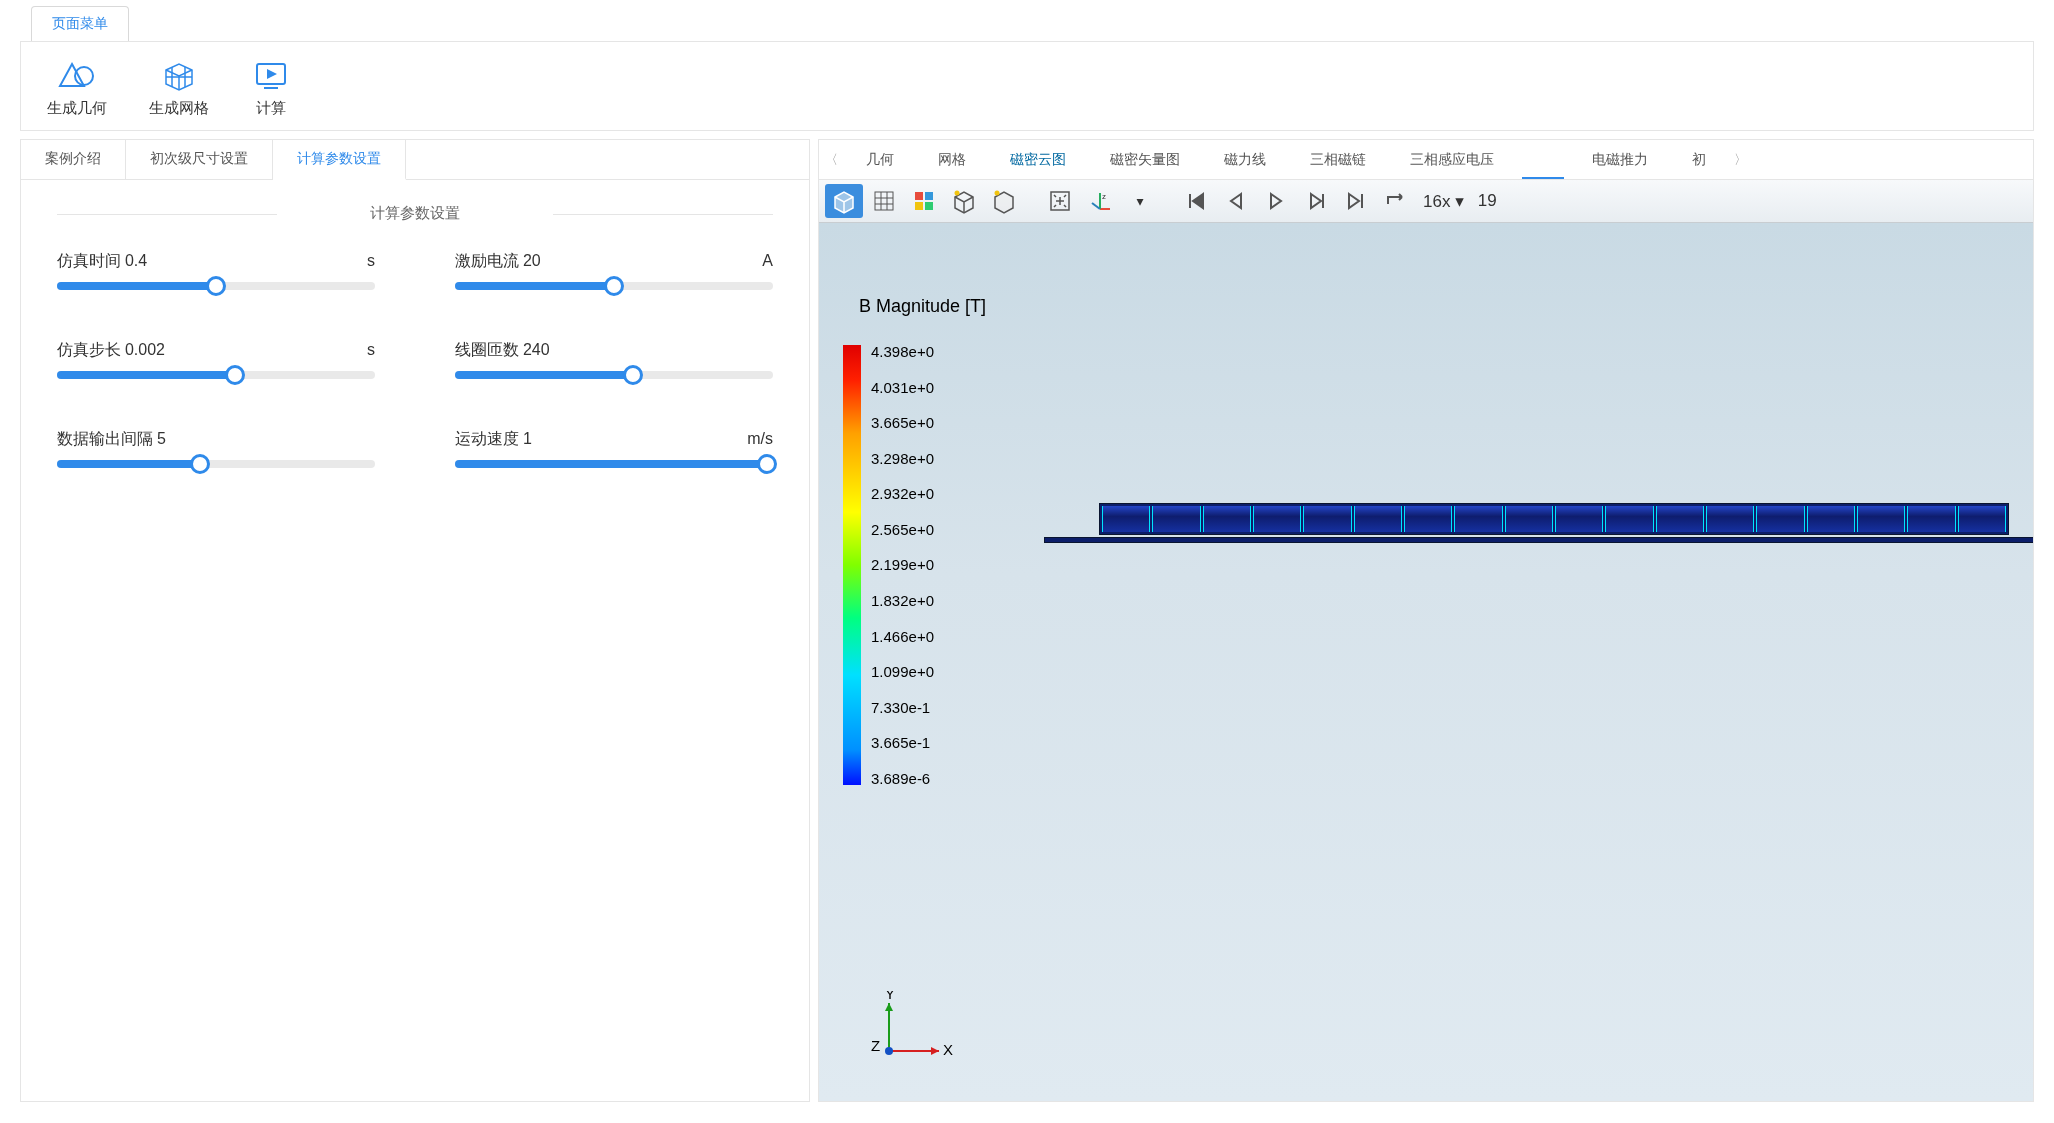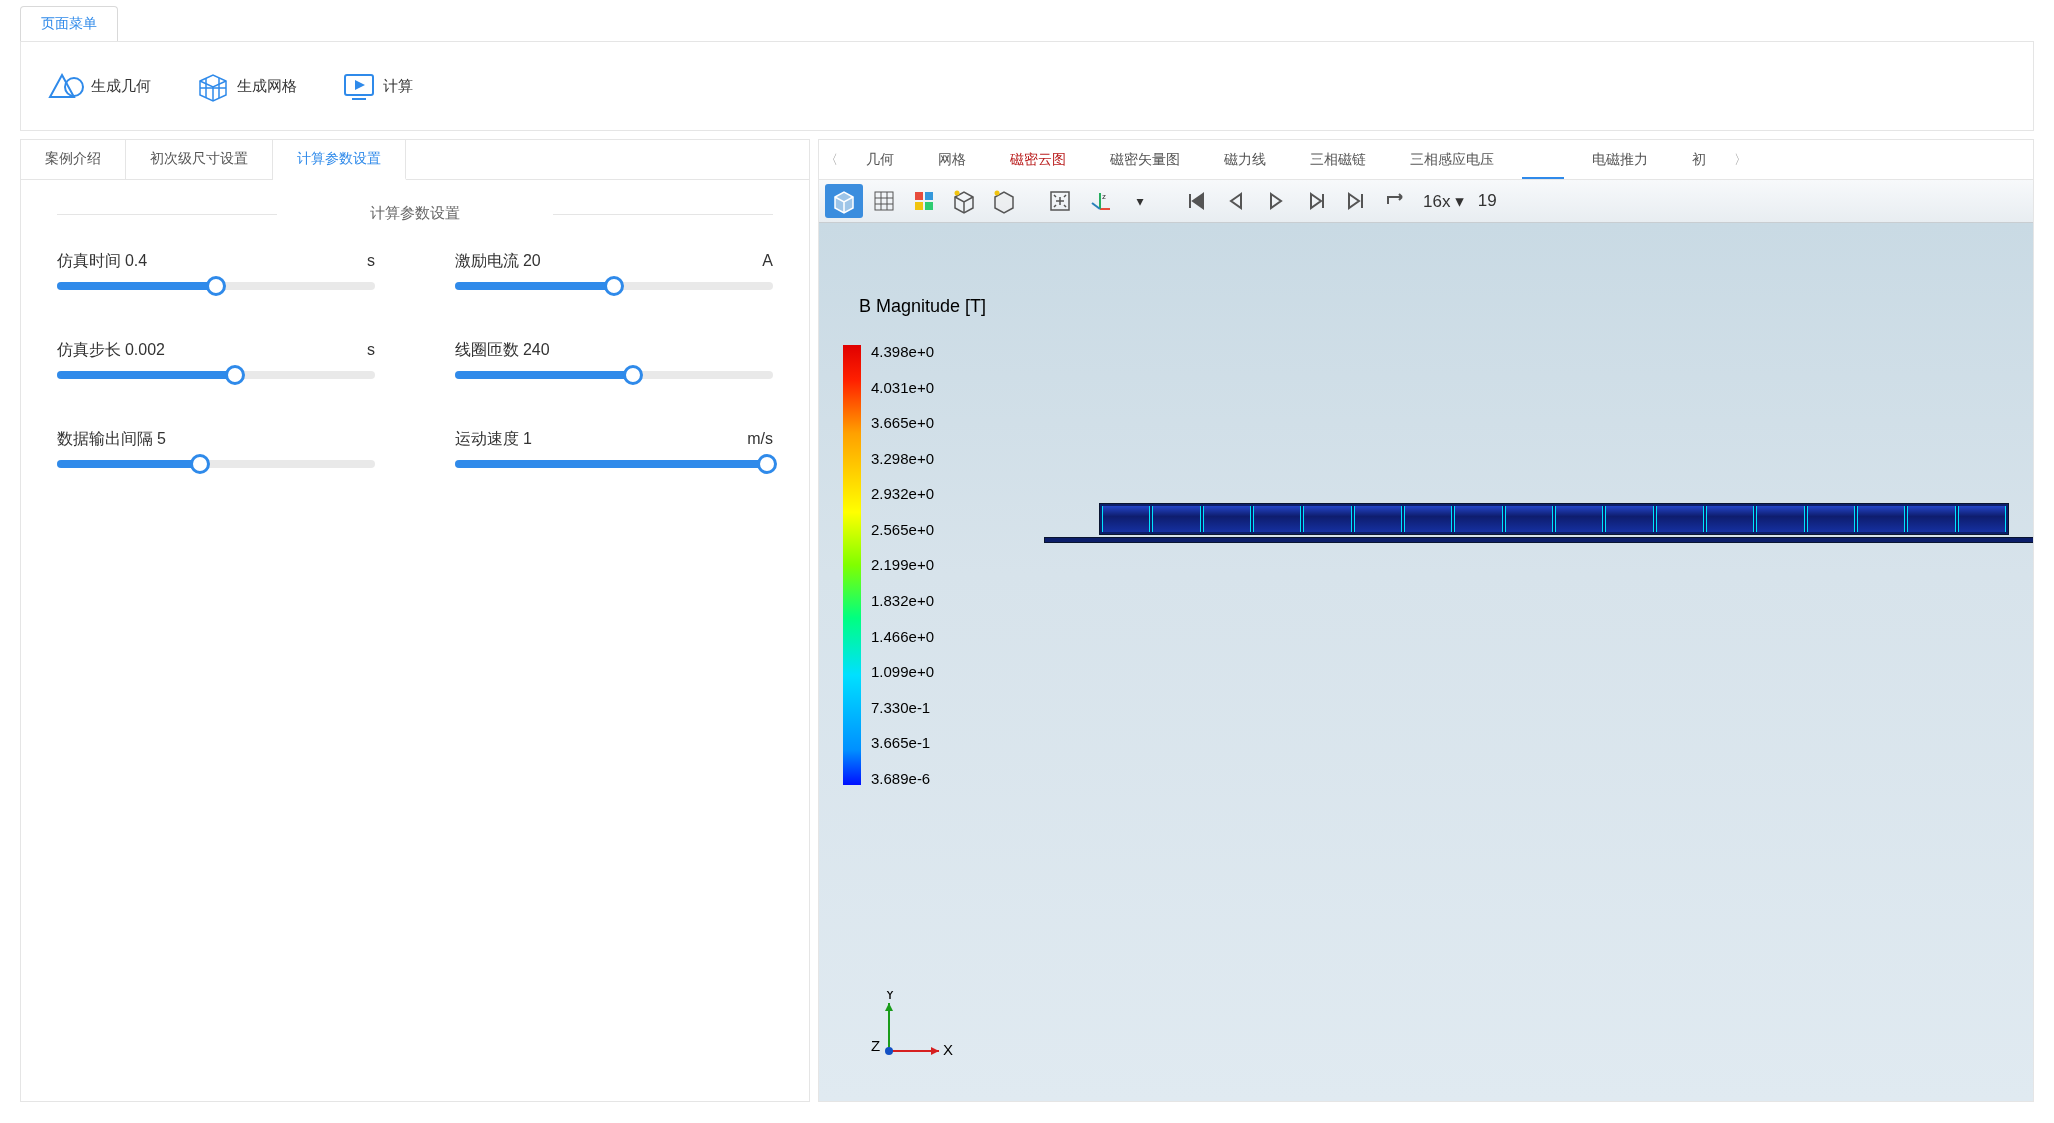--- a/index.html
+++ b/index.html
@@ -1,22 +1,22 @@
 <!DOCTYPE html>
 <html><head>
 <meta charset="utf-8">
 <style>
   * { box-sizing: border-box; }
   html, body { margin: 0; padding: 0; font-family: "Microsoft YaHei", Arial, sans-serif; font-size: 14px; color: #333; background: #fff; }
   .app { width: 2054px; height: 1123px; position: relative; transform-origin: top left; }
 
   
-  .page-menu-tab { display: inline-block; border: 1px solid #d9d9d9; border-bottom: none; padding: 8px 20px; color: #2f8aea; background: #fff; border-radius: 4px 4px 0 0; margin-left: 20px; margin-top: 6px; }
+  .page-menu-tab { display: inline-block; border: 1px solid #d9d9d9; border-bottom: none; padding: 8px 20px; color: #2f8aea; background: #fff; border-radius: 4px 4px 0 0; margin-left: 31px; margin-top: 6px; }
   .page-menu-bar { border: 1px solid #e5e5e5; margin: 0 20px; background: #fff; height: 90px; display: flex; align-items: center; gap: 38px; padding-left: 24px; }
-  .tool-btn { display: flex; flex-direction: row; align-items: center; gap: 4px; cursor: pointer; padding: 4px 2px; }
+  .tool-btn { display: flex; flex-direction: column; align-items: center; gap: 4px; cursor: pointer; padding: 4px 2px; }
   .tool-btn .lbl { font-size: 15px; color: #333; }
   .tool-icon { width: 40px; height: 40px; display: flex; align-items: center; justify-content: center; }
 
   
   .main { display: flex; margin: 8px 20px 0 20px; height: calc(1123px - 160px); }
   .left { width: 790px; border: 1px solid #e5e5e5; display: flex; flex-direction: column; }
   .right { flex: 1; border: 1px solid #e5e5e5; display: flex; flex-direction: column; margin-left: 8px; position: relative; }
 
   
   .left-tabs { display: flex; border-bottom: 1px solid #e5e5e5; text-align: center; }
@@ -38,21 +38,21 @@
   .param-unit { color: #333; font-size: 16px; }
   .slider-wrap { margin-top: 10px; }
   .slider { width: 100%; height: 8px; background: #e9e9e9; border-radius: 4px; position: relative; }
   .slider-fill { position: absolute; left: 0; top: 0; height: 100%; background: #2f8aea; border-radius: 4px; }
   .slider-thumb { position: absolute; top: 50%; width: 20px; height: 20px; background: #fff; border: 3px solid #2f8aea; border-radius: 50%; transform: translate(-50%, -50%); }
 
   
   .right-tabs { display: flex; align-items: center; border-bottom: 1px solid #e5e5e5; overflow: hidden; }
   .nav-arrow { padding: 10px 6px; color: #999; cursor: pointer; font-size: 13px; }
   .right-tab { padding: 10px 22px; color: #555; cursor: pointer; white-space: nowrap; }
-  .right-tab.active { color: #b91c1c; }
+  .right-tab.active { color: #0369a1; }
   .right-tab.sep { border-bottom: 2px solid #2f8aea; width: 42px; padding: 10px 0; margin: 0 6px; height: 39px; }
 
   
   .viz-toolbar { display: flex; align-items: center; gap: 2px; padding: 4px 6px; background: linear-gradient(#f7f9fb, #e8edf1); border-bottom: 1px solid #c8cdd1; }
   .tb-btn { width: 38px; height: 34px; display: flex; align-items: center; justify-content: center; cursor: pointer; border-radius: 3px; }
   .tb-btn.active { background: #3a8dde; }
   .tb-sep { width: 14px; }
   .tb-text { font-size: 17px; color: #333; padding: 0 6px; }
 
   

